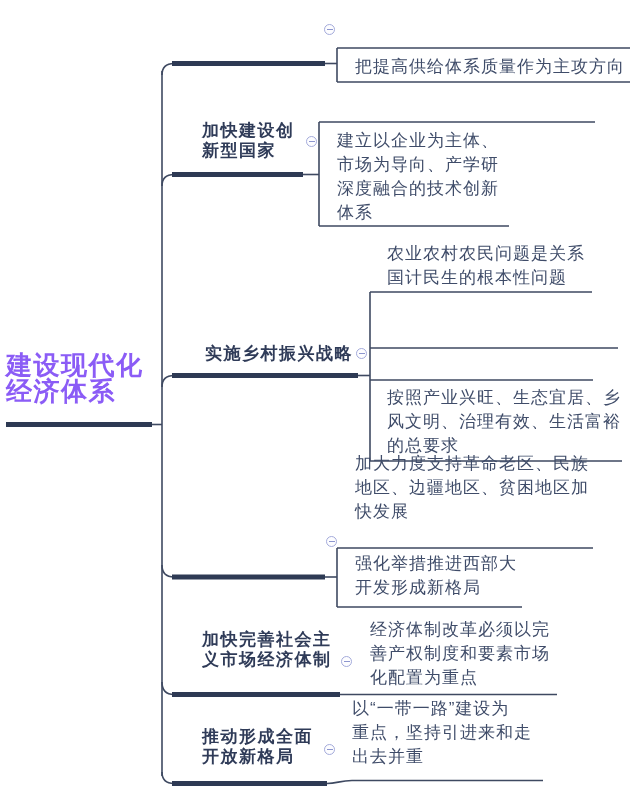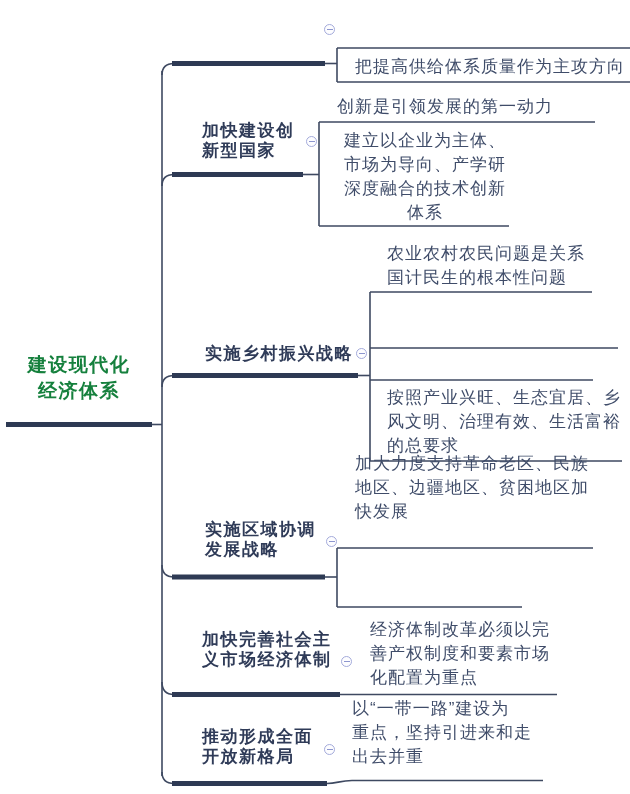--- a/index.html
+++ b/index.html
@@ -5,22 +5,22 @@
   html,body{margin:0;padding:0;background:#fff;}
   .canvas{
     position:relative;width:630px;height:794px;background:#ffffff;overflow:hidden;
     font-family:"Liberation Sans",sans-serif;
   }
   .lines{position:absolute;left:0;top:0;z-index:0;}
   .node{position:absolute;z-index:2;white-space:pre-line;}
   .child{font-size:17px;line-height:24px;letter-spacing:1px;color:#3f4c69;}
   .branch{font-size:17px;line-height:20px;letter-spacing:1.5px;color:#2f3b58;font-weight:bold;}
   .root{
-    left:6px;top:352px;width:146px;text-align:center;
-    font-size:19px;line-height:26px;letter-spacing:1.5px;color:#15803d;font-weight:bold;
+    left:6px;top:352px;width:146px;text-align:left;
+    font-size:26px;line-height:26px;letter-spacing:1.5px;color:#8b5cf6;font-weight:bold;
   }
   .collapse{
     position:absolute;z-index:3;width:11px;height:11px;box-sizing:border-box;
     border:1.5px solid #a4abdb;border-radius:50%;background:#fdfdff;
   }
   .collapse::after{
     content:"";position:absolute;left:1.5px;right:1.5px;top:50%;height:1.5px;margin-top:-1px;
     background:#8d96cf;
   }
 </style>
@@ -75,40 +75,39 @@
 
   <div class="node root">建设现代化
 经济体系</div>
 
   <span class="collapse" style="left:324px;top:24px;"></span>
   <div class="node child" style="left:355px;top:55px;width:276px;">把提高供给体系质量作为主攻方向</div>
 
   <div class="node branch" style="left:202px;top:121px;width:100px;">加快建设创
 新型国家</div>
   <span class="collapse" style="left:306px;top:136px;"></span>
-  <div class="node child" style="left:337px;top:95px;width:226px;">创新是引领发展的第一动力</div>
-  <div class="node child" style="left:337px;top:129px;width:176px;text-align:center;">建立以企业为主体、
+  <div class="node child" style="left:337px;top:129px;width:176px;">建立以企业为主体、
 市场为导向、产学研
 深度融合的技术创新
 体系</div>
 
   <div class="node branch" style="left:205px;top:344px;width:155px;">实施乡村振兴战略</div>
   <span class="collapse" style="left:356px;top:348px;"></span>
   <div class="node child" style="left:387px;top:242px;width:208px;">农业农村农民问题是关系
 国计民生的根本性问题</div>
   <div class="node child" style="left:387px;top:386px;width:240px;">按照产业兴旺、生态宜居、乡
 风文明、治理有效、生活富裕
 的总要求</div>
 
-  <div class="node branch" style="left:205px;top:520px;width:118px;">实施区域协调
-发展战略</div>
   <span class="collapse" style="left:326px;top:536px;"></span>
   <div class="node child" style="left:355px;top:452px;width:240px;">加大力度支持革命老区、民族
 地区、边疆地区、贫困地区加
 快发展</div>
+  <div class="node child" style="left:355px;top:552px;width:176px;">强化举措推进西部大
+开发形成新格局</div>
 
   <div class="node branch" style="left:202px;top:630px;width:136px;">加快完善社会主
 义市场经济体制</div>
   <span class="collapse" style="left:341px;top:656px;"></span>
   <div class="node child" style="left:370px;top:618px;width:192px;">经济体制改革必须以完
 善产权制度和要素市场
 化配置为重点</div>
 
   <div class="node branch" style="left:202px;top:727px;width:118px;">推动形成全面
 开放新格局</div>

